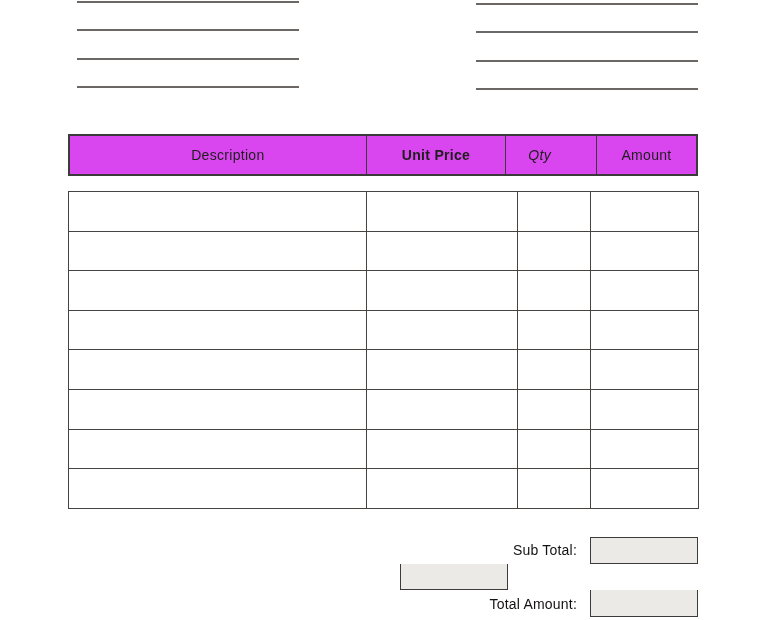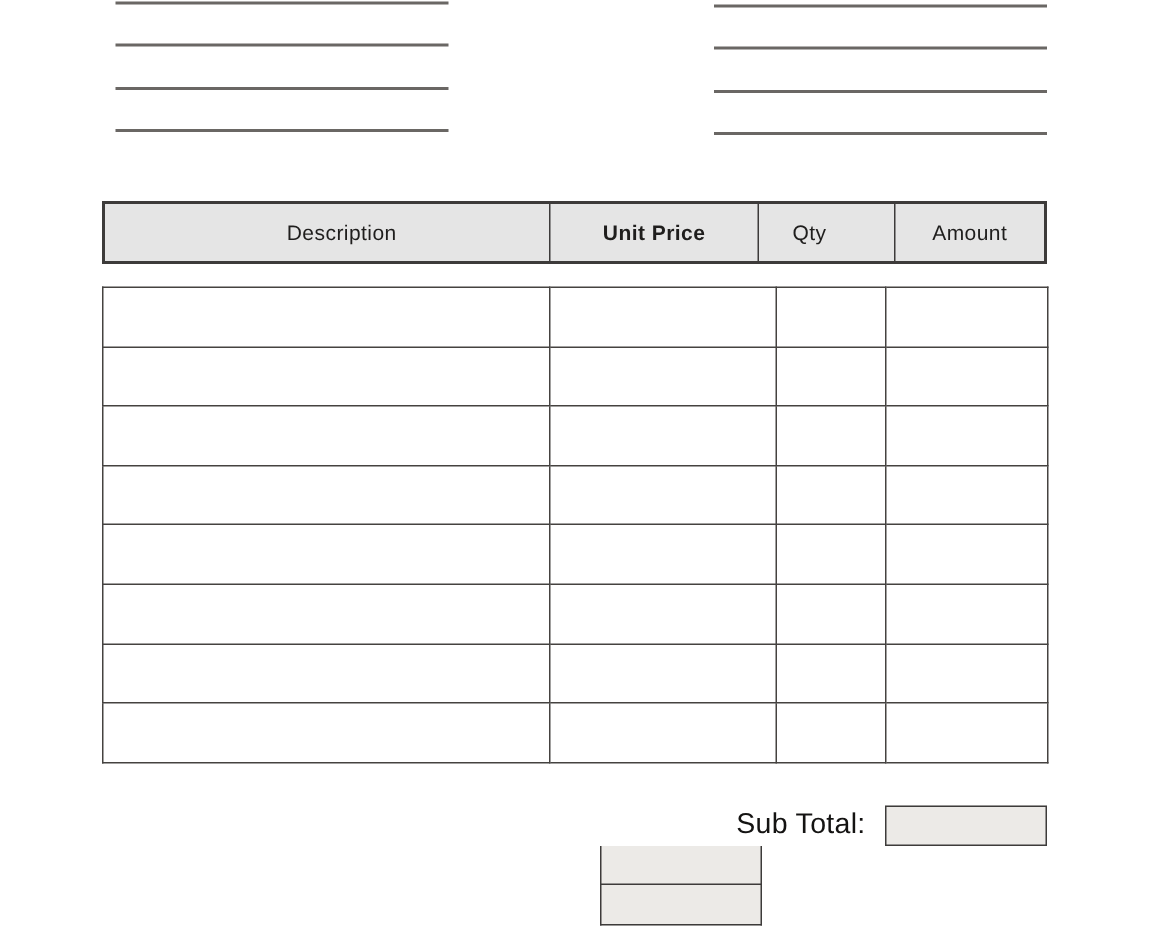--- a/index.html
+++ b/index.html
@@ -24,39 +24,39 @@
     background: #6a6764;
     margin-bottom: 26.4px;
   }
   .fill-line:last-child { margin-bottom: 0; }
 
   
   .items-header {
     position: absolute;
     left: 68px; top: 134px;
     width: 630px; height: 42px;
-    background: #e5e5e5;
+    background: #d946ef;
     border: 2px solid #3d3b3a;
     display: flex;
     align-items: stretch;
     padding-left: 20px;
   }
   .items-header .hcell {
     display: flex;
     align-items: center;
     justify-content: center;
     font-size: 14px;
     letter-spacing: 0.3px;
     color: #1f1e1d;
     flex-shrink: 1;
   }
   .items-header .hcell + .hcell { border-left: 1.5px solid #3d3b3a; }
   .w-desc  { width: 298px; }
   .w-price { width: 151px; font-weight: bold; }
-  .w-qty   { width: 73px; }
+  .w-qty   { width: 73px; font-style: italic; }
   .w-amt   { width: 108px; margin-left: 23px; }
 
   
   .items-body {
     position: absolute;
     left: 68px; top: 191px;
     width: 630px;
     border-collapse: collapse;
     table-layout: fixed;
   }
@@ -74,21 +74,21 @@
   }
   .total-row {
     display: flex;
     align-items: center;
     height: 26.7px;
   }
   .total-label {
     flex: 1;
     text-align: right;
     padding-right: 13px;
-    font-size: 19px;
+    font-size: 14px;
     letter-spacing: 0.2px;
     color: #141312;
     white-space: nowrap;
   }
   .total-box {
     width: 108px;
     align-self: stretch;
     background: #eceae7;
     border: 1.6px solid #3d3b3a;
   }
@@ -181,17 +181,18 @@
 
   <div class="totals">
     <div class="total-row">
       <span class="total-label">Sub Total:</span>
       <span class="total-box"></span>
     </div>
     <div class="total-row">
       <span class="total-box"></span>
     </div>
     <div class="total-row">
+      <span class="total-label">Total Amount:</span>
       <span class="total-box"></span>
     </div>
   </div>
 
 </div>
 
 </body></html>

